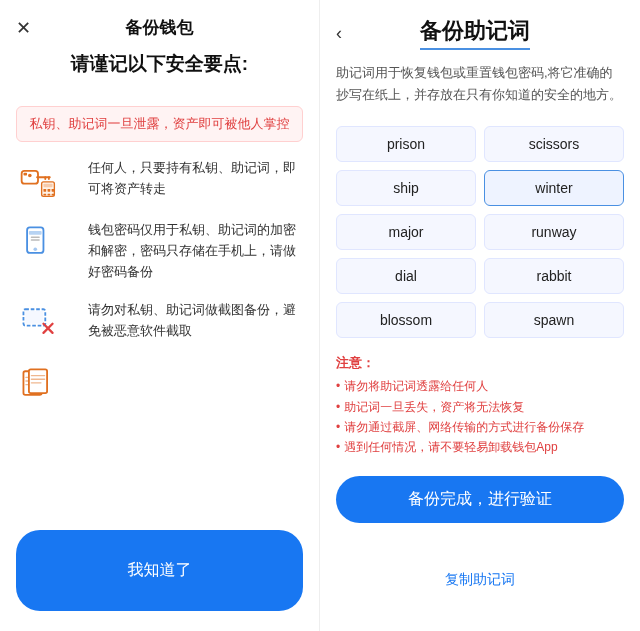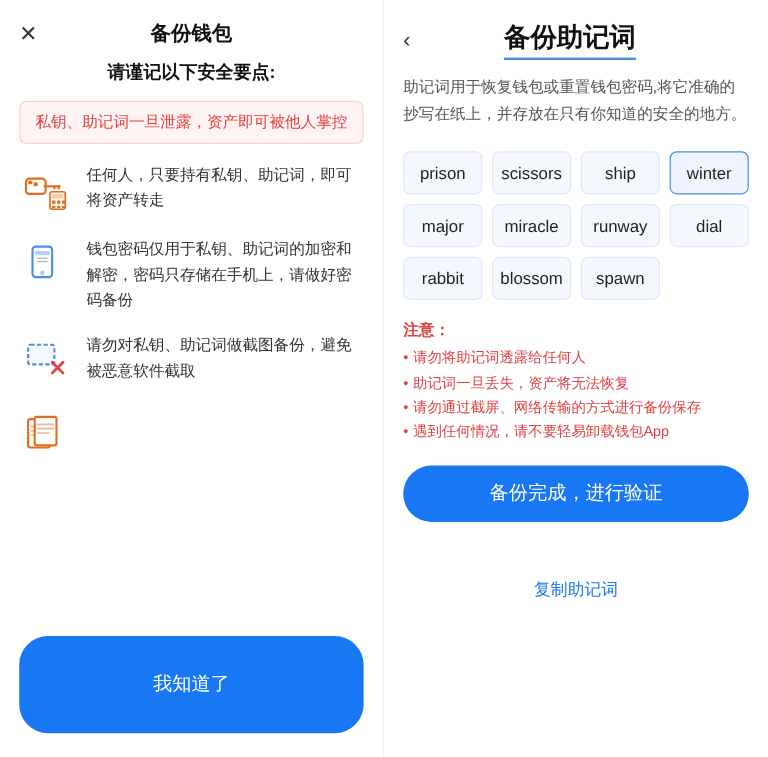--- a/index.html
+++ b/index.html
@@ -56,32 +56,32 @@
       text-align: center;
     }
 
     .security-items {
       flex: 1;
       overflow-y: auto;
       padding: 0 16px;
     }
 
     .security-title {
-      font-size: 15px;
+      font-size: 19px;
       font-weight: 600;
       color: #111;
-      margin-bottom: 14px;
+      margin-bottom: 29px;
       text-align: center;
     }
 
     .security-item {
       display: flex;
       align-items: flex-start;
       margin-bottom: 18px;
-      gap: 12px;
+      gap: 28px;
     }
 
     .security-item-text {
       font-size: 13px;
       color: #333;
       line-height: 1.6;
       flex: 1;
     }
 
     .left-footer {
@@ -141,21 +141,21 @@
 
     .mnemonic-desc {
       font-size: 13px;
       color: #555;
       line-height: 1.7;
       padding: 0 16px 12px;
     }
 
     .word-grid {
       display: grid;
-      grid-template-columns: repeat(4, 1fr);
+      grid-template-columns: repeat(2, 1fr);
       gap: 8px;
       padding: 8px 16px 12px;
     }
 
     .word-cell {
       background: #f5f7ff;
       border: 1px solid #e0e6ff;
       border-radius: 6px;
       text-align: center;
       padding: 9px 4px;
@@ -338,21 +338,20 @@
 
   <div class="mnemonic-desc">助记词用于恢复钱包或重置钱包密码,将它准确的抄写在纸上，并存放在只有你知道的安全的地方。</div>
 
   <div class="word-grid" id="word-grid">
 
   <div class="word-cell">prison</div>
       <div class="word-cell">scissors</div>
       <div class="word-cell">ship</div>
       <div class="word-cell highlight">winter</div>
       <div class="word-cell">major</div>
-      <div class="word-cell">miracle</div>
       <div class="word-cell">runway</div>
       <div class="word-cell">dial</div>
       <div class="word-cell">rabbit</div>
       <div class="word-cell">blossom</div>
       <div class="word-cell">spawn</div>
     </div>
 
   <div class="notice-section">
     <div class="notice-title">注意：</div>
     <div id="notice-items">

